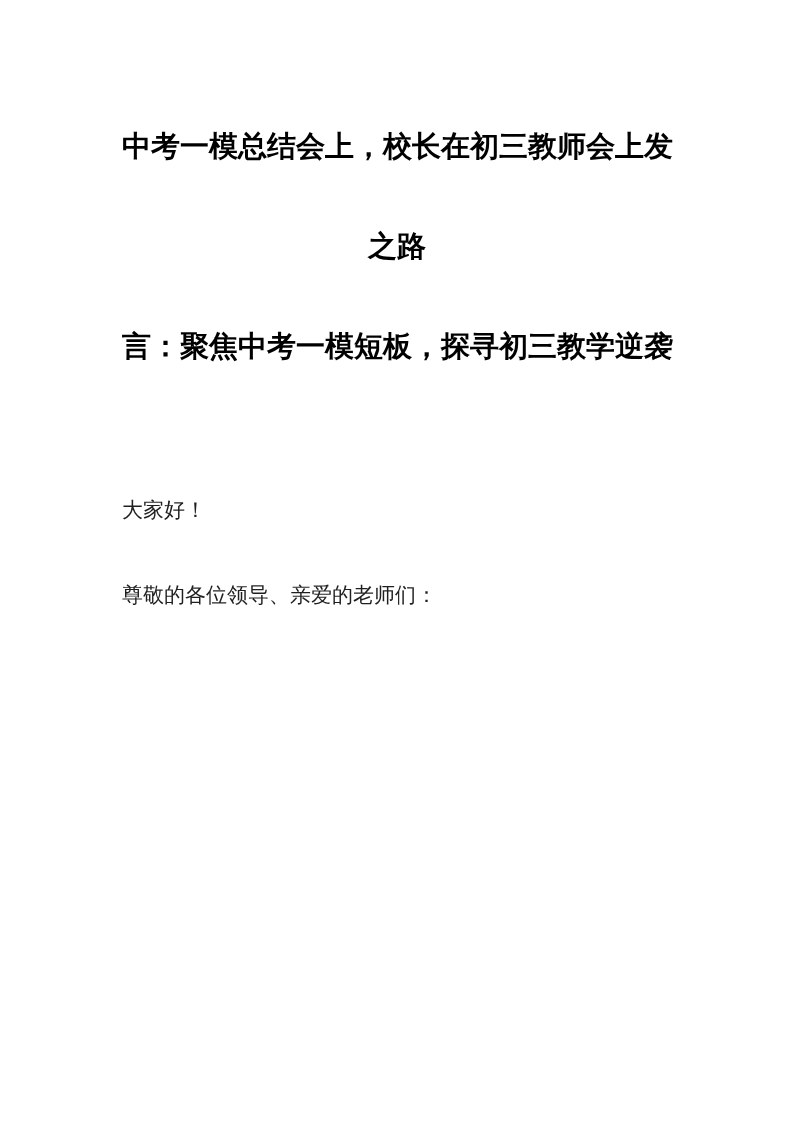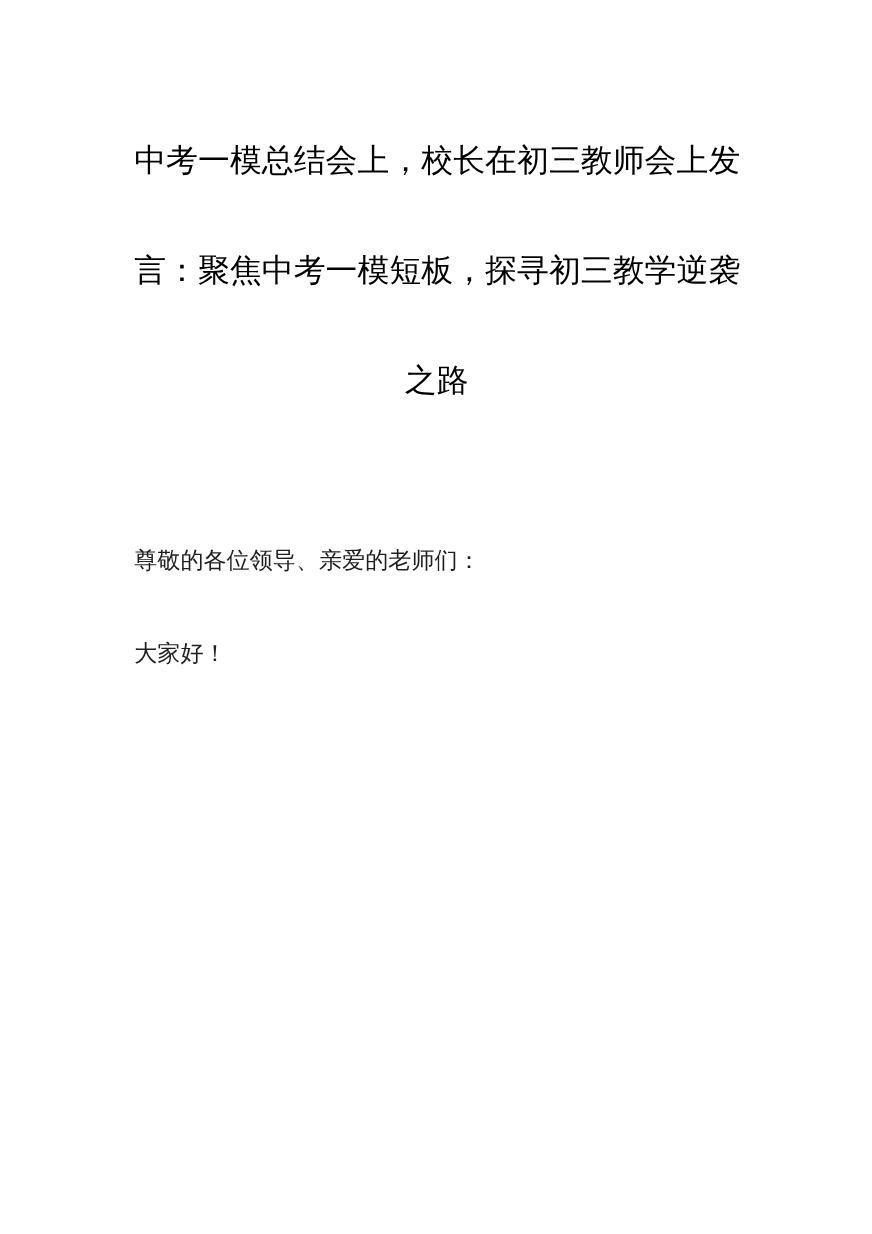--- a/index.html
+++ b/index.html
@@ -17,21 +17,21 @@
     box-sizing: border-box;
   }
   .content {
     box-sizing: border-box;
     padding: 96px 121px 0 122px; 
     width: 100%;
     height: 100%;
   }
   .doc-title {
     font-size: 29px;
-    font-weight: normal;
+    font-weight: bold;
     color: #000000;
     text-align: center;
     line-height: 100px;
     letter-spacing: 0px;
   }
   .doc-title .title-line {
     white-space: nowrap;
   }
   .doc-body {
     margin-top: 93px;
@@ -47,23 +47,23 @@
   }
 </style>
 </head>
 <body>
 
 <div class="page">
   <div class="content">
 
     <div class="doc-title">
       <div class="title-line">中考一模总结会上，校长在初三教师会上发</div>
+      <div class="title-line">之路</div>
       <div class="title-line">言：聚焦中考一模短板，探寻初三教学逆袭</div>
-      <div class="title-line">之路</div>
     </div>
 
     <div class="doc-body">
+      <p>大家好！</p>
       <p>尊敬的各位领导、亲爱的老师们：</p>
-      <p>大家好！</p>
     </div>
 
   </div>
 </div>
 
 </body></html>

